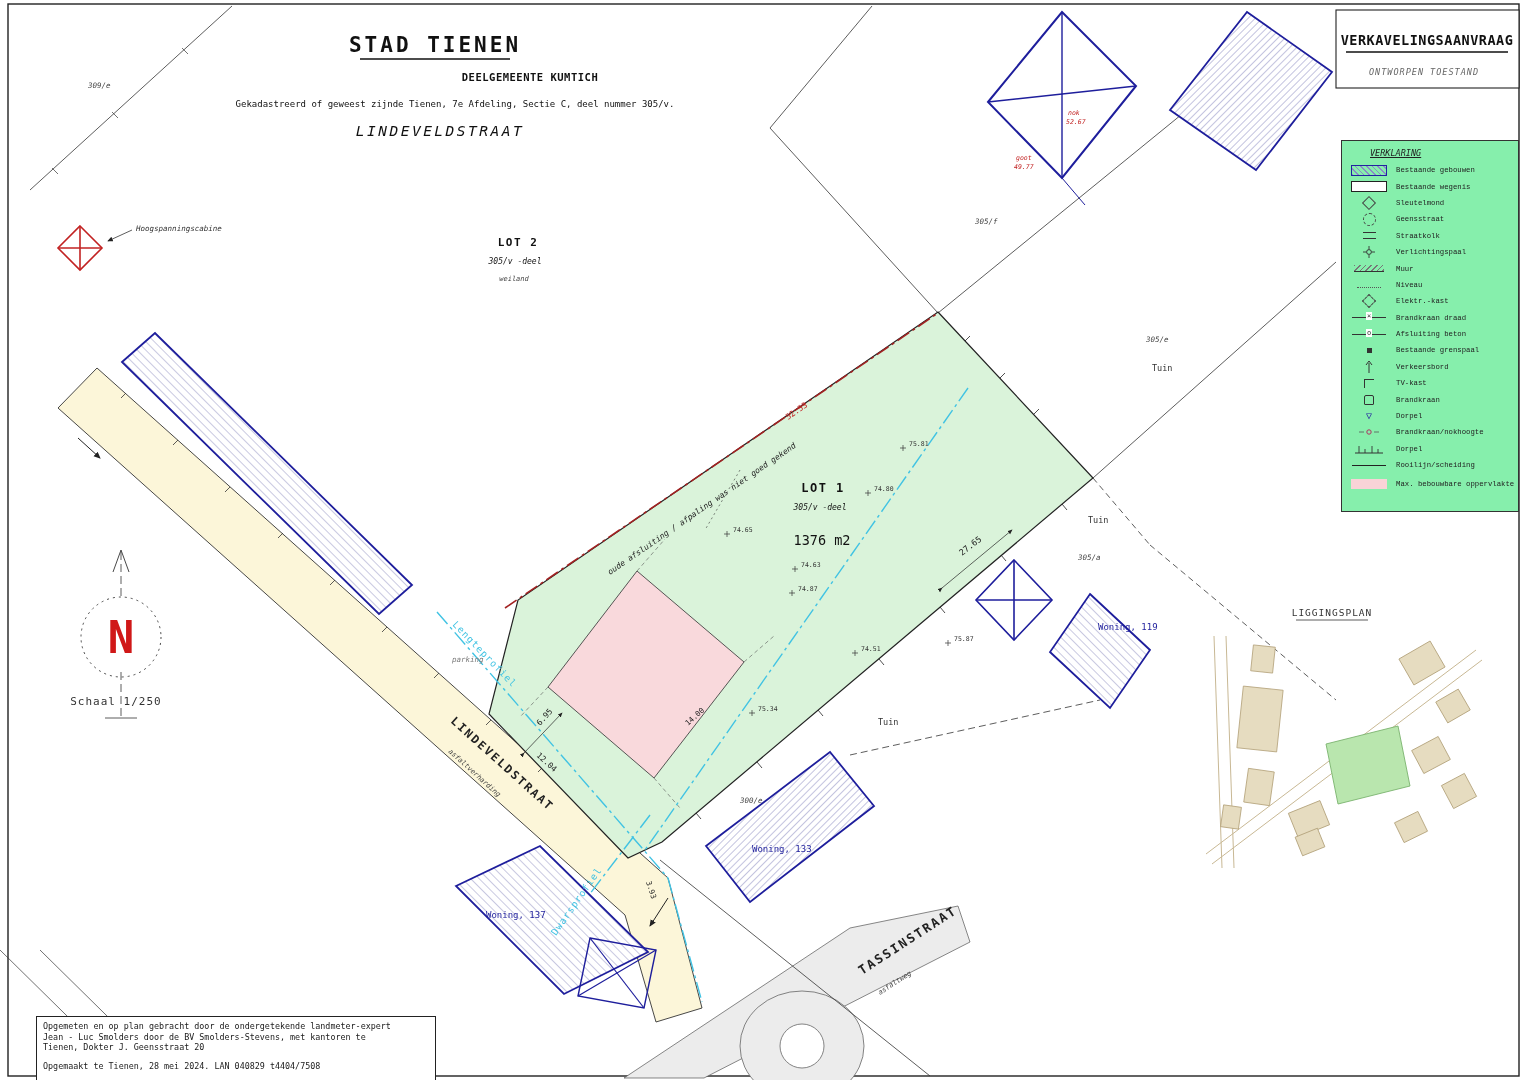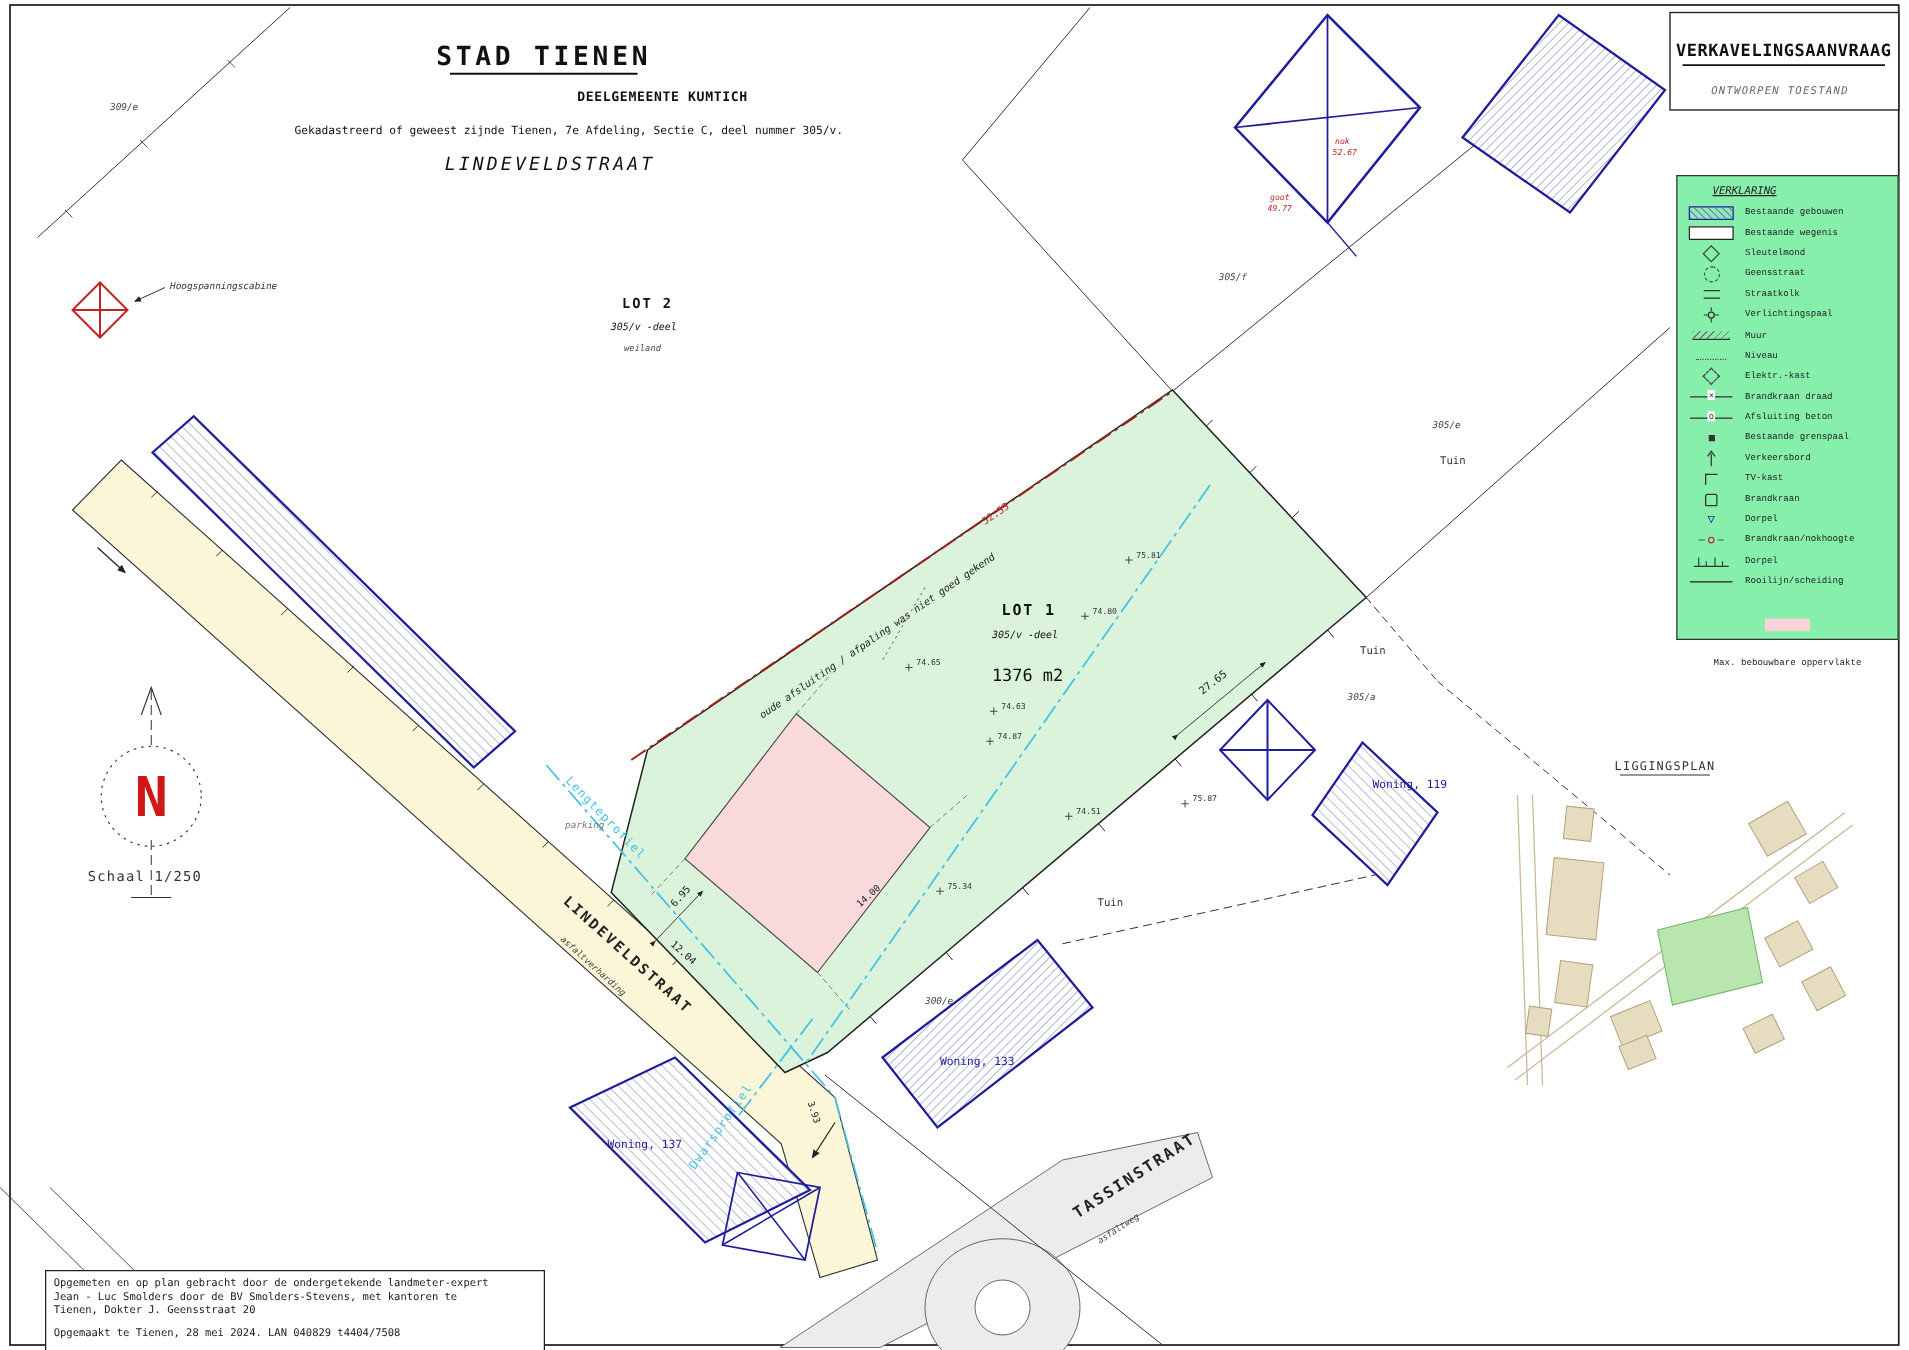--- a/index.html
+++ b/index.html
@@ -395,21 +395,21 @@
           </svg>
     </span>
     <span class="llab">Dorpel</span>
   </div>
   <div class="lrow">
     <span class="lsym">
           <span class="sym-rooi"></span>
         </span>
     <span class="llab">Rooilijn/scheiding</span>
   </div>
-  <div class="lrow" style="height:22px;flex-direction:column;">
+  <div class="lrow" style="height:22px;">
     <span class="lsym">
           <span class="sym-pink"></span>
         </span>
     <span class="llab">Max. bebouwbare oppervlakte</span>
   </div>
 </div>
 
 <div class="footerbox">
   <div>Opgemeten en op plan gebracht door de ondergetekende landmeter-expert</div>
   <div>Jean - Luc Smolders door de BV Smolders-Stevens, met kantoren te</div>

